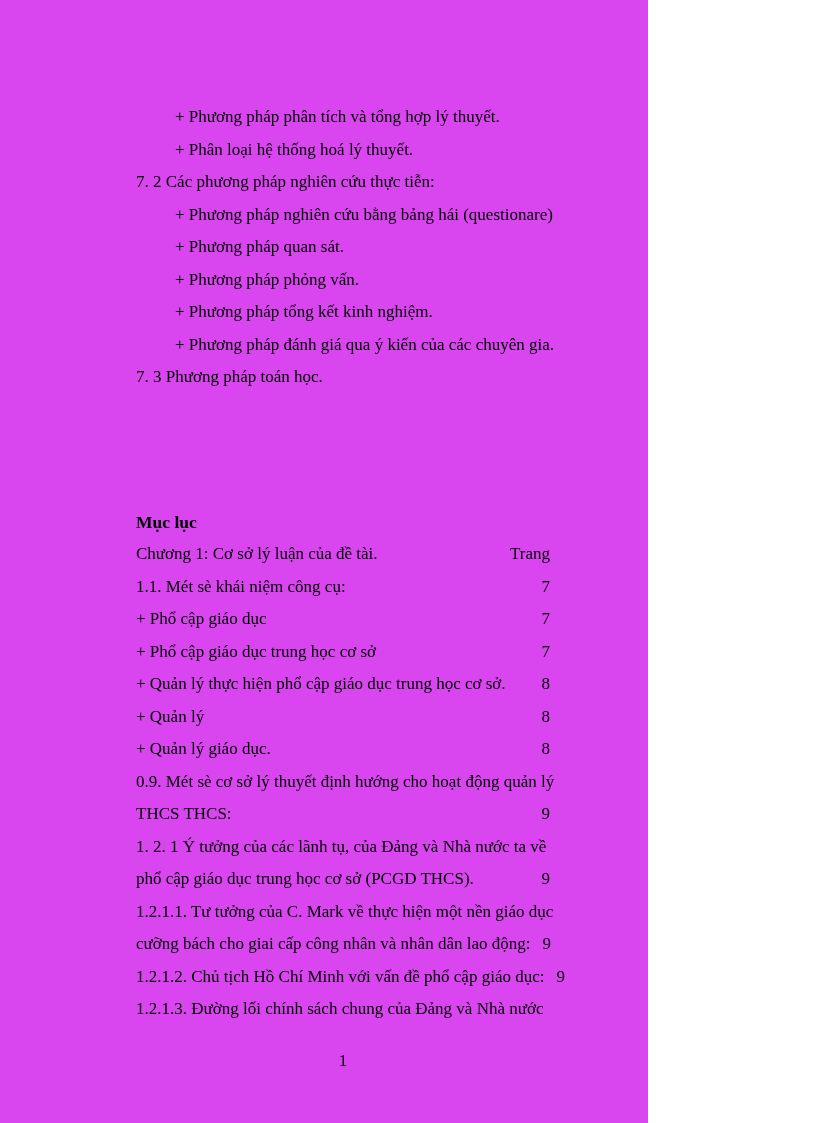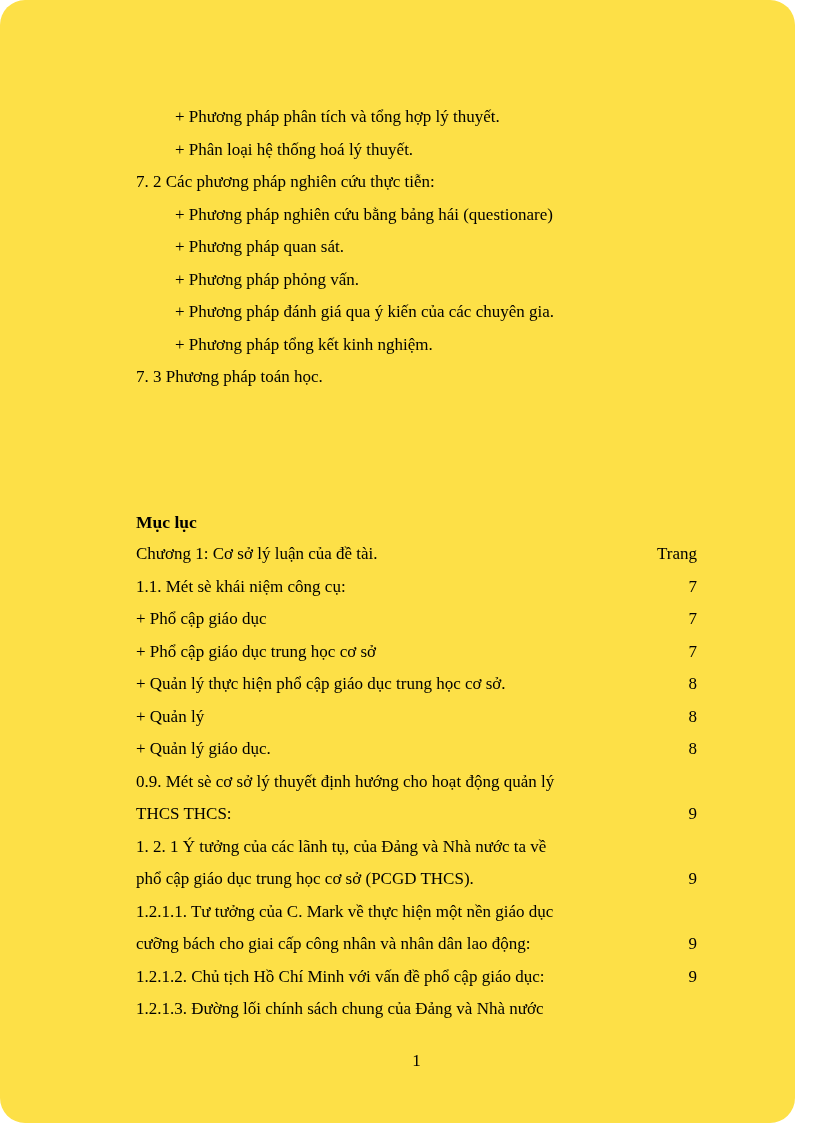--- a/index.html
+++ b/index.html
@@ -2,28 +2,27 @@
 <html><head>
 <meta charset="utf-8">
 <style>
   html, body {
     margin: 0;
     padding: 0;
     background: #ffffff;
   }
   .doc-page {
     position: relative;
-    width: 795px;
+    width: 648px;
     height: 1123px;
-    background: #fde047;
+    background: #d946ef;
     font-family: "Liberation Serif", "DejaVu Serif", serif;
     font-size: 17px;
     color: #000000;
     overflow: hidden;
-    border-radius: 25px;
   }
   .content {
     position: absolute;
     left: 136px;
     right: 98px;
     top: 101px;
     line-height: 32.5px;
   }
   .line {
     height: 32.5px;
@@ -93,25 +92,25 @@
 
         <div class="line indent">
           <span>+ Phương pháp quan sát.</span>
         </div>
 
         <div class="line indent">
           <span>+ Phương pháp phỏng vấn.</span>
         </div>
 
         <div class="line indent">
+          <span>+ Phương pháp tổng kết kinh nghiệm.</span>
+        </div>
+
+        <div class="line indent">
           <span>+ Phương pháp đánh giá qua ý kiến của các chuyên gia.</span>
-        </div>
-
-        <div class="line indent">
-          <span>+ Phương pháp tổng kết kinh nghiệm.</span>
         </div>
 
         <div class="line">
           <span>7. 3 Phương pháp toán học.</span>
         </div>
       </div>
 
     <div class="section-gap"></div>
 
     <div class="toc-title">Mục lục</div>

